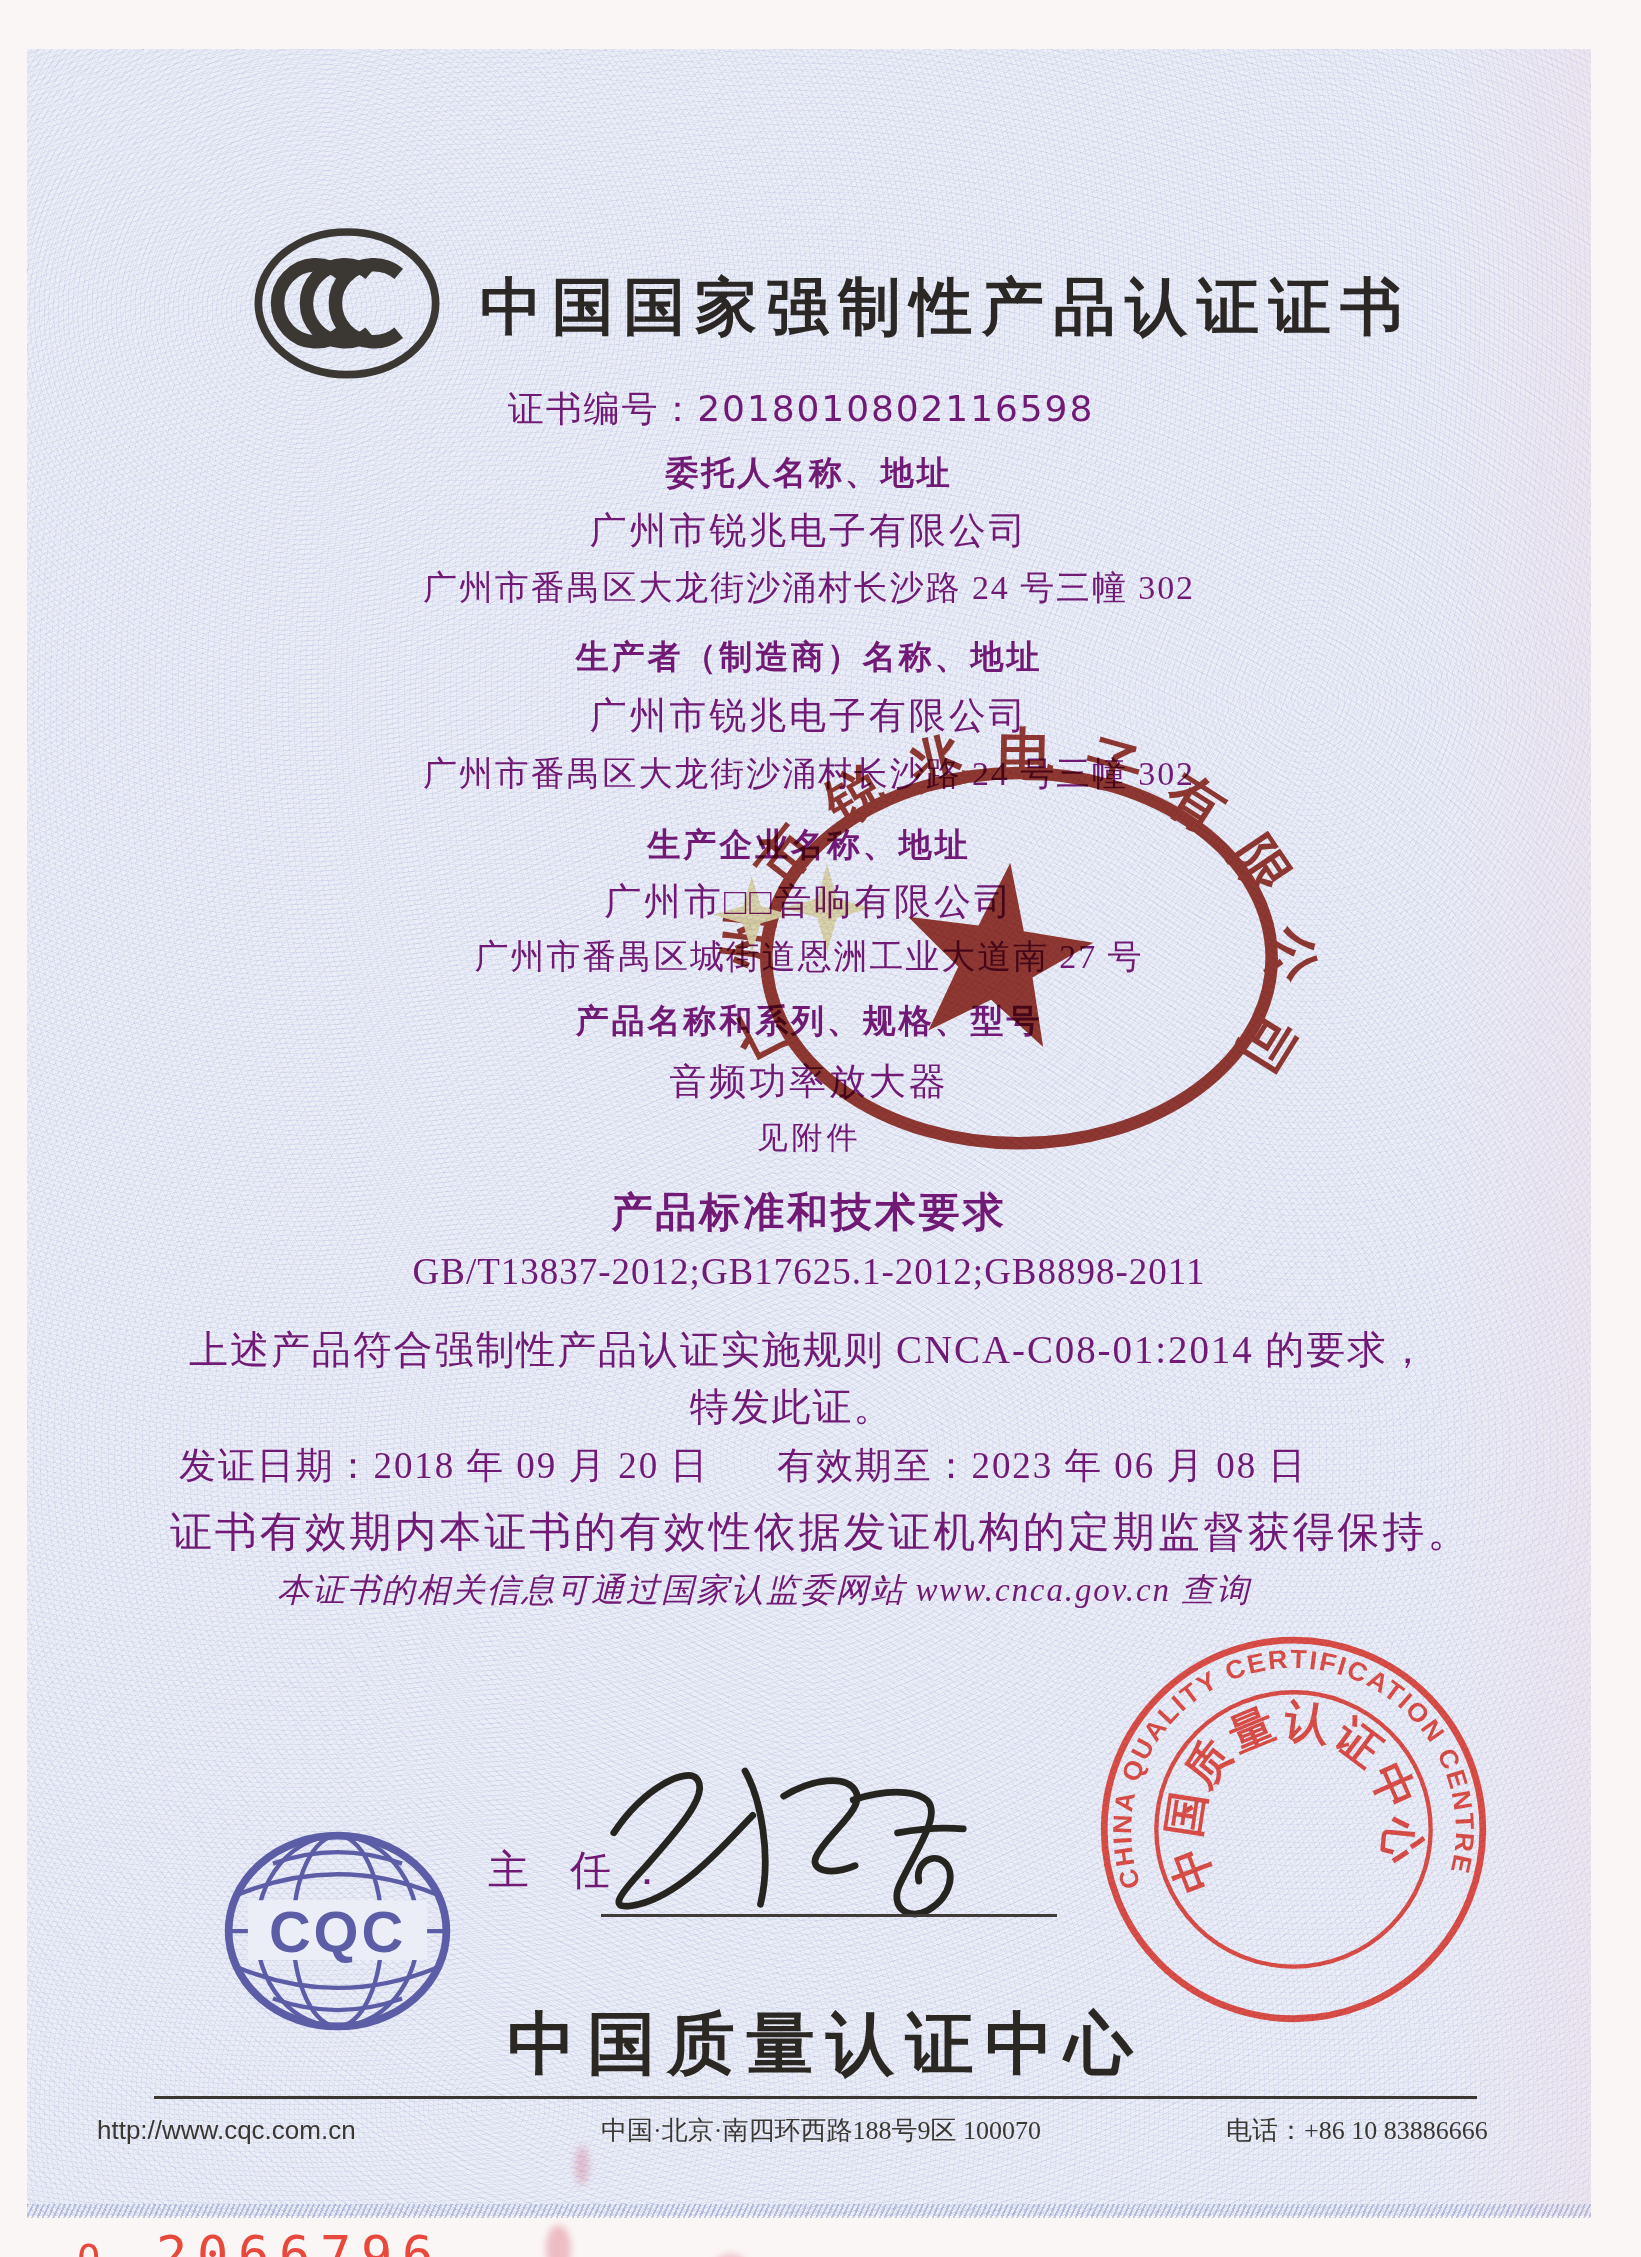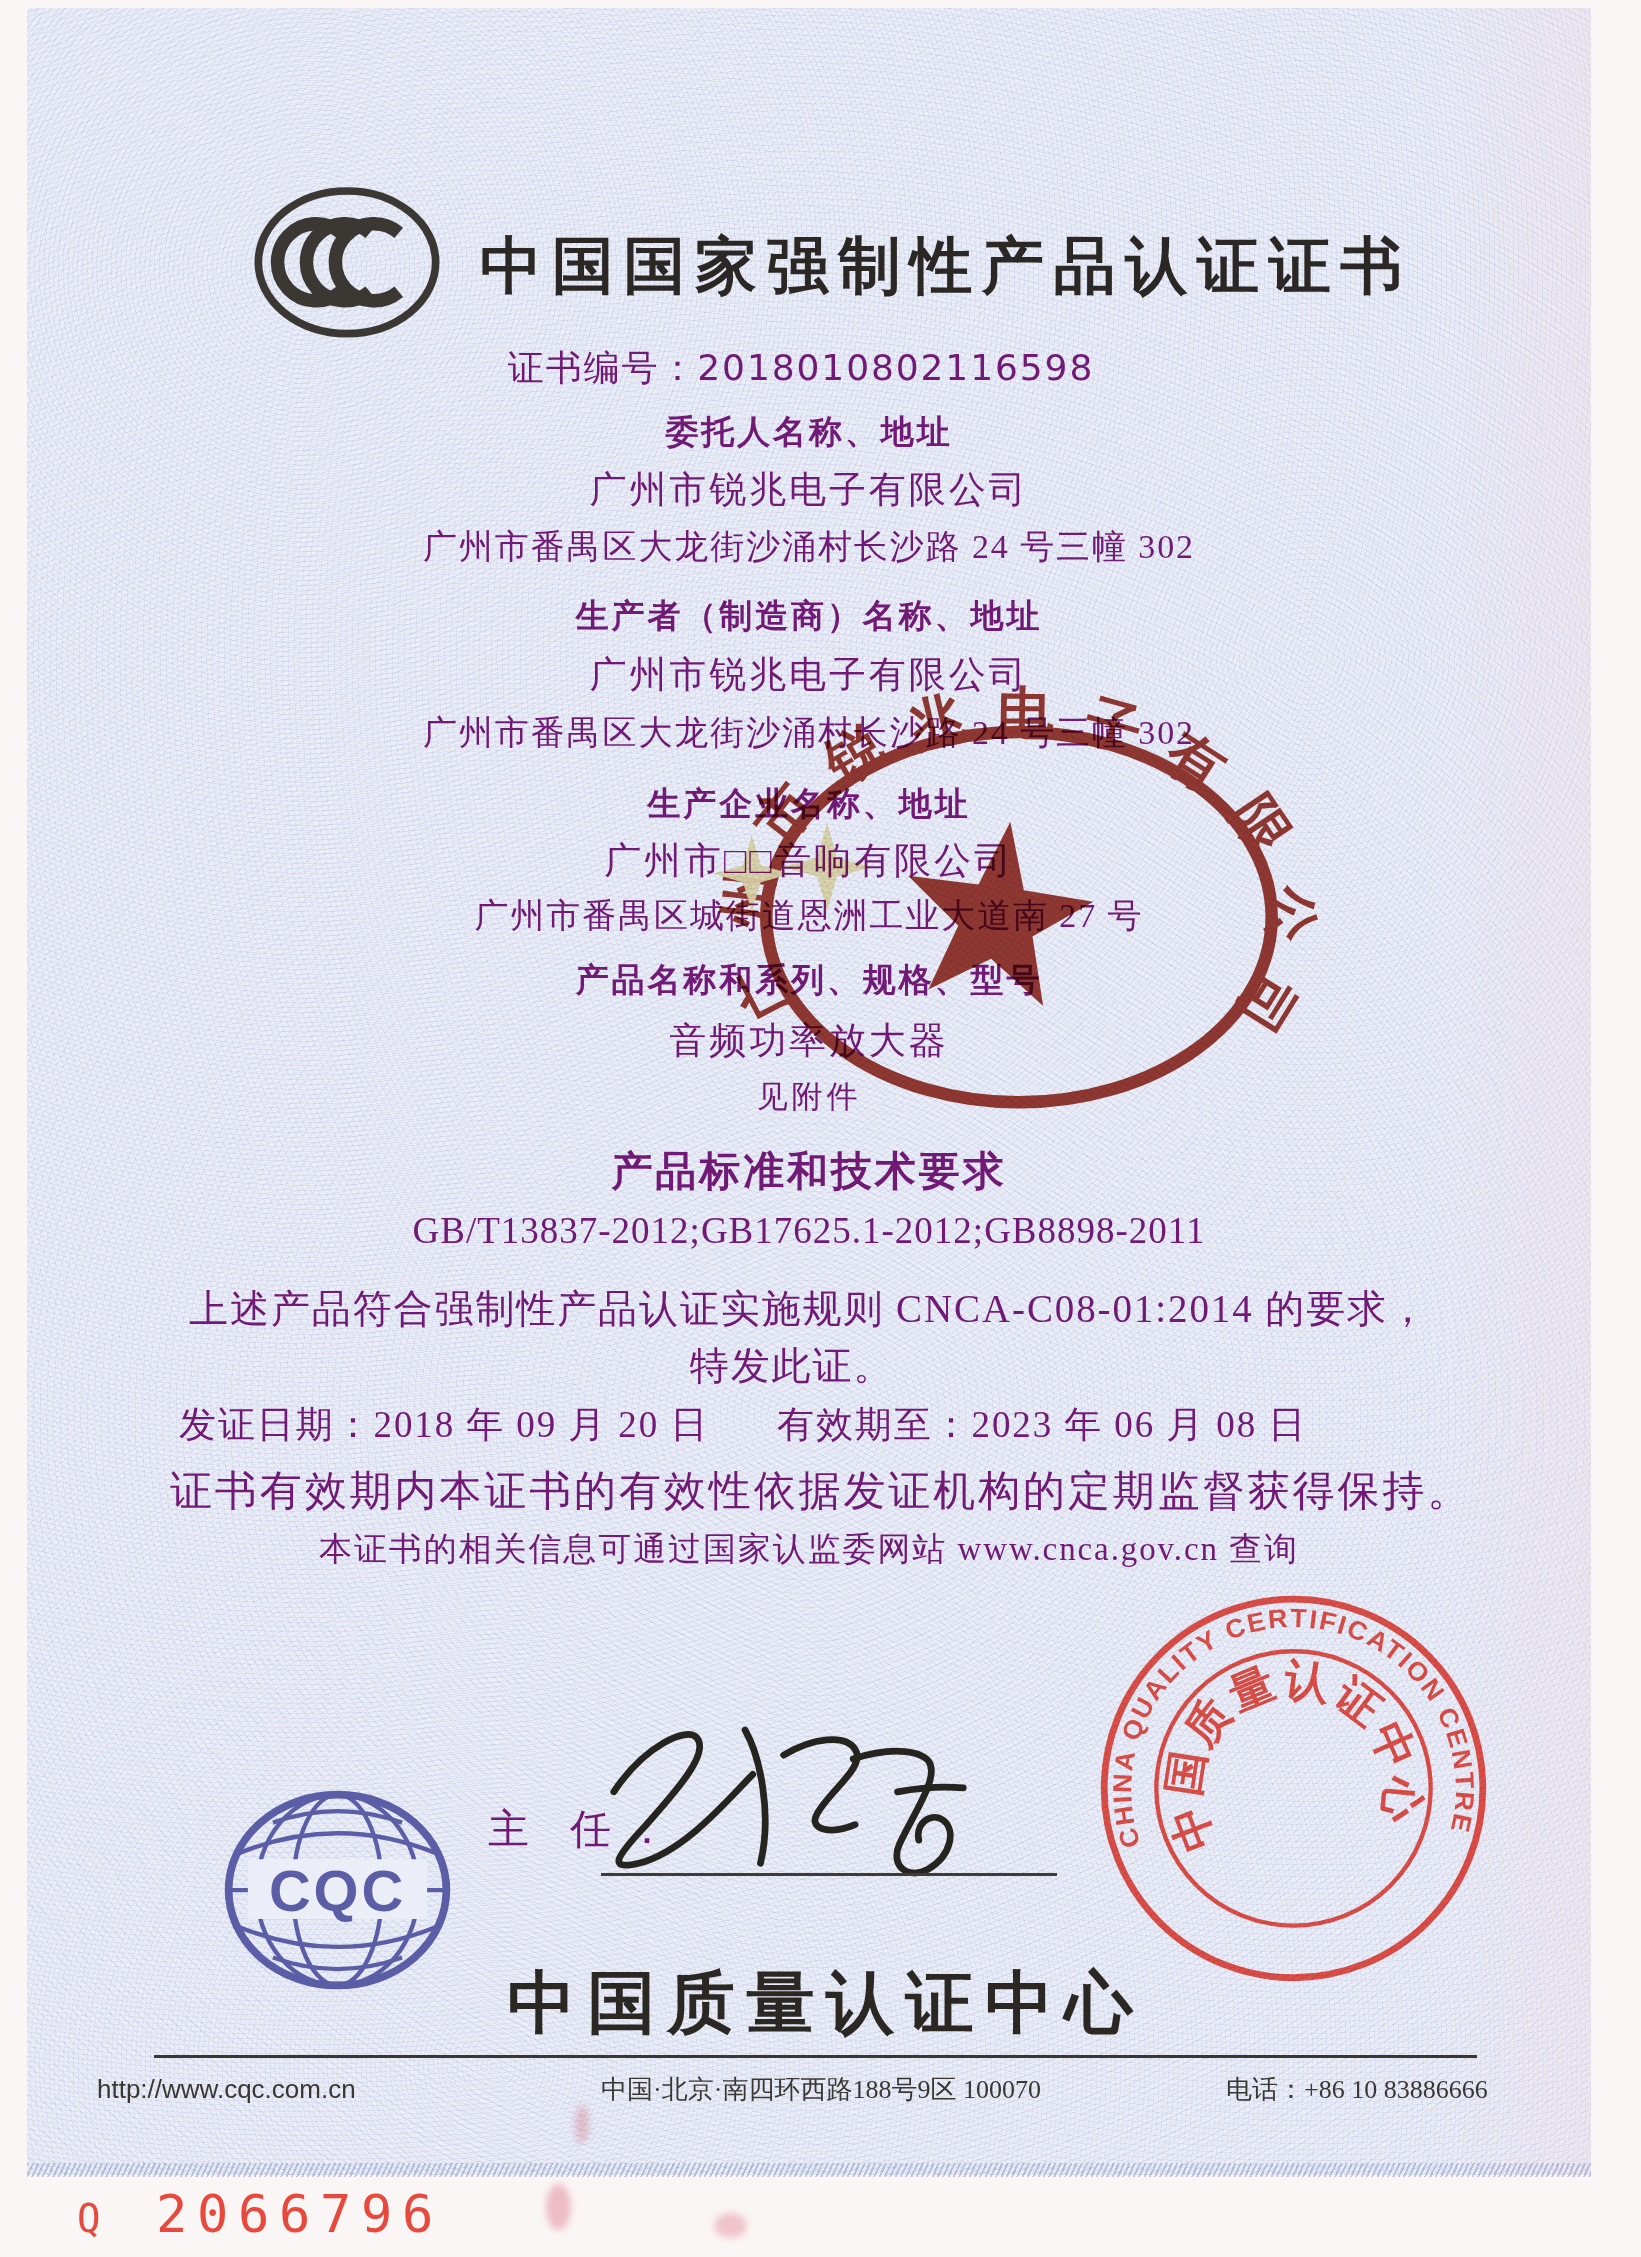--- a/index.html
+++ b/index.html
@@ -1,17 +1,17 @@
 <!DOCTYPE html>
 <html><head>
 <meta charset="utf-8">
 <style>
   html,body{margin:0;padding:0;width:1641px;height:2257px;overflow:hidden;
     background:#faf6f5;font-family:"Liberation Serif","DejaVu Serif",serif;}
-  .page{position:relative;width:1641px;height:1796px;}
+  .page{position:relative;width:1641px;height:1796px;margin-top:41px;}
   .paper{position:absolute;left:27px;top:7.7px;width:1564px;height:2167px;
     background-color:#eceef7;
     background-image:
       linear-gradient(90deg, rgba(255,255,255,0) 90%, rgba(242,214,224,.30)),
       repeating-radial-gradient(circle at 18% 12%, rgba(125,145,205,.13) 0 1px, rgba(0,0,0,0) 1px 4.8px),
       repeating-radial-gradient(circle at 82% 30%, rgba(125,145,205,.11) 0 1px, rgba(0,0,0,0) 1px 5.8px),
       repeating-radial-gradient(circle at 50% 65%, rgba(140,125,195,.10) 0 1px, rgba(0,0,0,0) 1px 6.8px),
       repeating-radial-gradient(circle at 30% 95%, rgba(125,145,205,.10) 0 1px, rgba(0,0,0,0) 1px 4.8px);}
   .abs{position:absolute;white-space:nowrap;color:#701a75;}
   .cx{transform:translateX(-50%);}
@@ -80,21 +80,21 @@
   <div class="abs cx sec-head" style="left:809px;top:1144px;font-size:41px;">产品标准和技术要求</div>
   <div class="abs cx gb-line" style="left:809px;top:1209px;">GB/T13837-2012;GB17625.1-2012;GB8898-2011</div>
 
   <div class="abs cx stmt" style="left:809px;top:1282px;">上述产品符合强制性产品认证实施规则 CNCA-C08-01:2014 的要求，</div>
   <div class="abs cx stmt" style="left:792px;top:1339px;">特发此证。</div>
 
   <div class="abs date-line" style="left:179px;top:1400px;">发证日期：2018 年 09 月 20 日</div>
   <div class="abs date-line" style="left:777px;top:1400px;">有效期至：2023 年 06 月 08 日</div>
 
   <div class="abs cx validity" style="left:821px;top:1463px;">证书有效期内本证书的有效性依据发证机构的定期监督获得保持。</div>
-  <div class="abs cx query" style="left:809px;top:1527px;">本证书的相关信息可通过国家认监委网站 www.cnca.gov.cn 查询</div>
+  <div class="abs cx query" style="left:764px;top:1527px;font-style:italic;">本证书的相关信息可通过国家认监委网站 www.cnca.gov.cn 查询</div>
 
   <svg style="left:217px;top:1786px;" width="241" height="212" viewBox="0 0 250 220">
     <g stroke="#5b5ea6" fill="none">
       <ellipse cx="125" cy="108" rx="113" ry="99" stroke-width="8"></ellipse>
       <ellipse cx="125" cy="108" rx="84" ry="99" stroke-width="4.5"></ellipse>
       <ellipse cx="125" cy="108" rx="46" ry="99" stroke-width="4.5"></ellipse>
       <path d="M14,108 L236,108" stroke-width="4.5"></path>
       <path d="M22,70 Q125,28 228,70" stroke-width="4.5"></path>
       <path d="M22,146 Q125,188 228,146" stroke-width="4.5"></path>
       <path d="M58,38 Q125,14 192,38" stroke-width="4.5"></path>

